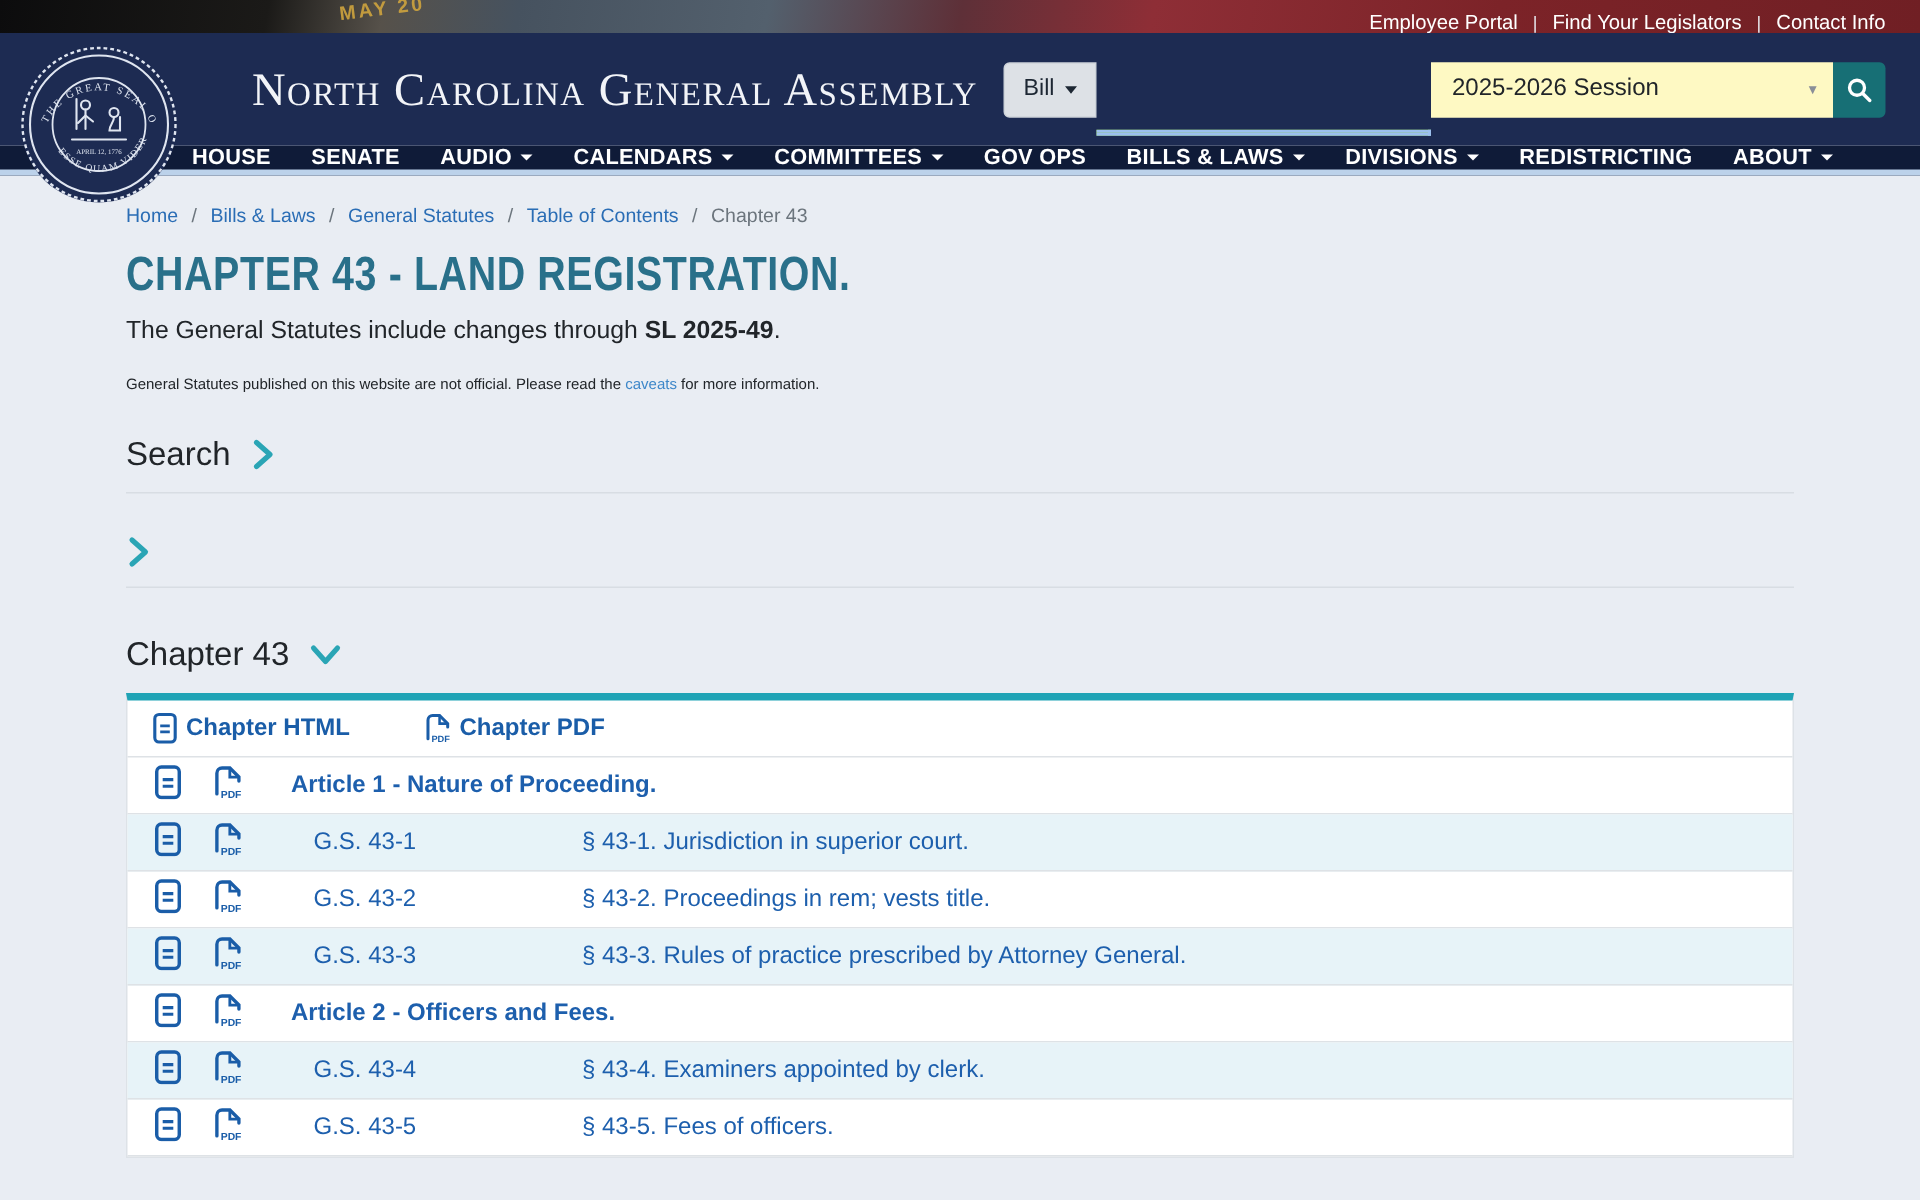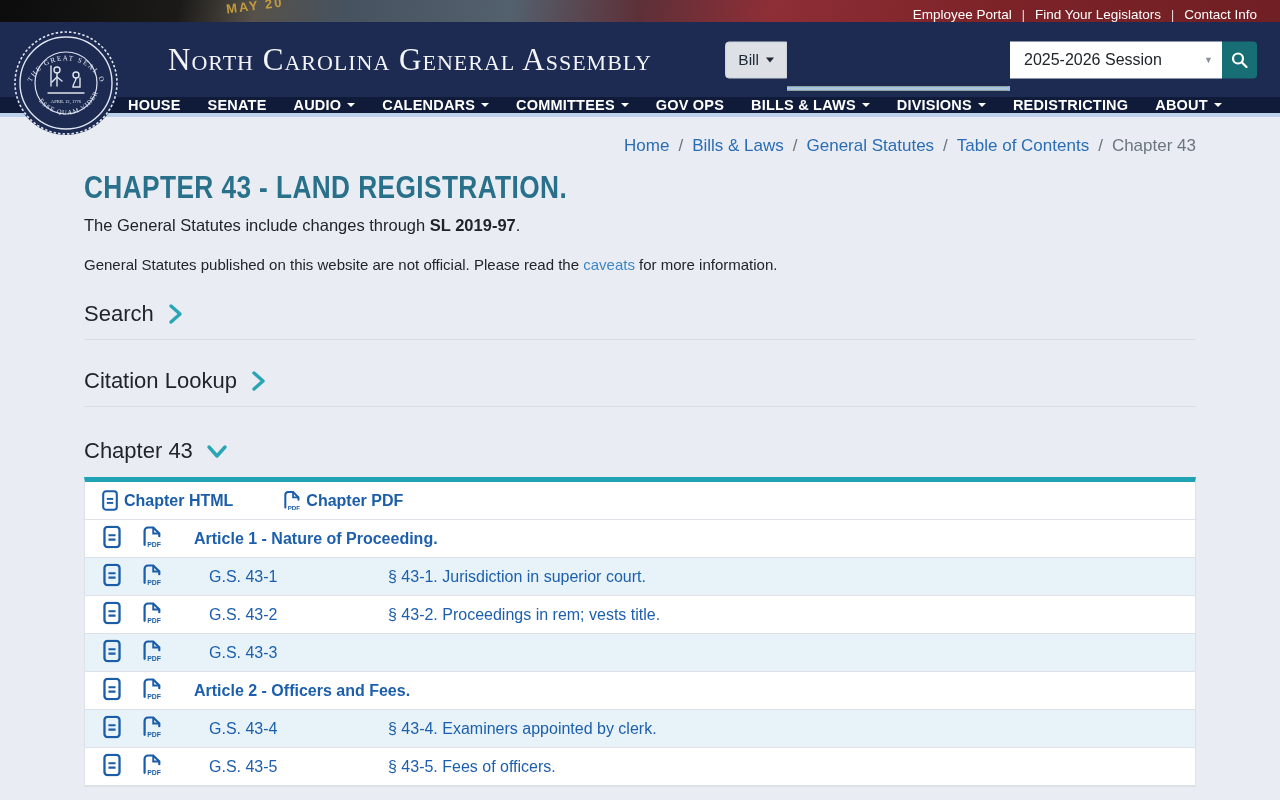--- a/index.html
+++ b/index.html
@@ -20,45 +20,45 @@
   .brand { position:absolute; left:128px; top:50%; transform:translateY(-50%);
     font-family:"Liberation Serif","DejaVu Serif",serif; font-variant:small-caps; letter-spacing:1px;
     font-size:31px; color:#f2f4f8; white-space:nowrap;margin-left:40px; }
   .seal { position:absolute; left:13px; top:8px; width:106px; height:106px; z-index:5; }
 
   .search-bar { position:absolute; right:23px; top:50%; transform:translateY(-50%); display:flex; align-items:stretch; height:37px; }
   .bill-btn { display:flex; align-items:center; gap:7px; background:#dde1e6; color:#1d2733; border:1px solid #ced4da;
     border-radius:4px 0 0 4px; padding:0 12px; font-size:15.5px; }
   .bill-caret { width:0; height:0; border-left:4.5px solid transparent; border-right:4.5px solid transparent; border-top:5px solid #1d2733; }
   .bill-input { width:223px; border:2px solid #9cc0ee; border-left:none; padding:0 12px; font-size:16px; color:#212529;
-    font-family:"Liberation Sans",sans-serif; outline:none; background:#fde047;margin-top:45px; }
+    font-family:"Liberation Sans",sans-serif; outline:none; background:#84cc16;margin-top:45px; }
   .bill-input::placeholder { color:#8a9199; }
-  .session-select { position:relative; width:212px; background:#ffffff; display:flex; align-items:center; padding:0 26px 0 14px; font-size:16px; color:#212529; cursor:pointer; }
+  .session-select { position:relative; width:268px; background:#fef9c3; display:flex; align-items:center; padding:0 26px 0 14px; font-size:16px; color:#212529; cursor:pointer; }
   .session-caret { position:absolute; right:9px; top:50%; transform:translateY(-50%); font-size:9px; color:#8a8f98; }
   .search-btn { width:35px; background:#176f75; border:none; border-radius:0 4px 4px 0; display:flex; align-items:center; justify-content:center; cursor:pointer; }
 
   
   .navbar { height:20px; background:#0f1b38; width:1280px; display:flex; align-items:center; padding-left:128px; gap:27px;
     border-bottom:4px solid #bcd2ea; }
   .nav-item { color:#ffffff; font-size:14.5px; font-weight:bold; letter-spacing:.2px; display:flex; align-items:center; gap:6px; white-space:nowrap; }
   .nav-caret { width:0; height:0; border-left:4px solid transparent; border-right:4px solid transparent; border-top:4.5px solid #ffffff; }
 
   
   .content { padding:0 84px; }
-  .breadcrumb { margin-top:19px; font-size:17px; display:flex; gap:9px; align-items:center;justify-content:flex-end; }
+  .breadcrumb { margin-top:19px; font-size:13px; display:flex; gap:9px; align-items:center; }
   .breadcrumb a { color:#2a6db5; }
   .crumb-sep { color:#6c757d; }
   .crumb-current { color:#6c757d; }
 
   h1.page-title { margin-top:13px; color:#29708a; font-size:32px; font-weight:bold; text-transform:uppercase; }
   h1.page-title span { display:inline-block; transform:scaleX(.82); transform-origin:left center; letter-spacing:.5px; white-space:nowrap; }
 
   .intro-line { margin-top:10px; font-size:16.5px; }
   .intro-line b { font-weight:bold; }
-  .disclaimer-line { margin-top:21px; font-size:15px; }
+  .disclaimer-line { margin-top:21px; font-size:10px; }
   .disclaimer-line a { color:#3d87c9; }
 
   .section-head { display:flex; align-items:center; gap:13px; font-size:22px; color:#212529; margin-top:28px; cursor:pointer; width:max-content; }
   .section-rule { border:none; border-top:1px solid #d8dde3; margin-top:12px; }
   .chev { flex:0 0 auto; }
 
   
   .statute-table { margin-top:13px; background:#ffffff; border:1px solid #dde2e7; border-top:5px solid #1fa3b5; }
   .links-row { height:38px; display:flex; align-items:center; padding-left:17px; gap:18px; border-bottom:1px solid #dee2e6; }
   .links-row a { color:#1a5da8; font-weight:bold; font-size:16px; display:flex; align-items:center; gap:6px; }
@@ -158,34 +158,33 @@
       <span class="crumb-sep">/</span>
       <a>General Statutes</a>
       <span class="crumb-sep">/</span>
       <a>Table of Contents</a>
       <span class="crumb-sep">/</span>
       <span class="crumb-current">Chapter 43</span>
     </div>
 
   <h1 class="page-title"><span>Chapter 43 - Land Registration.</span></h1>
 
-  <p class="intro-line"><span>The General Statutes include changes through </span><b>SL 2019-97</b><span>.</span></p>
+  <p class="intro-line"><span>The General Statutes include changes through </span><b>SL 2025-49</b><span>.</span></p>
 
   <p class="disclaimer-line"><span>General Statutes published on this website are not official. Please read the </span><a>caveats</a><span> for more information.</span></p>
 
   <div class="section-head">
     <span>Search</span>
     <svg class="chev" width="17" height="22" viewBox="0 0 17 22">
       <polyline points="4,3 13,11 4,19" fill="none" stroke="#2aa5b5" stroke-width="3.4" stroke-linecap="round" stroke-linejoin="round"></polyline>
     </svg>
   </div>
   <hr class="section-rule">
 
   <div class="section-head">
-    <span>Citation Lookup</span>
     <svg class="chev" width="17" height="22" viewBox="0 0 17 22">
       <polyline points="4,3 13,11 4,19" fill="none" stroke="#2aa5b5" stroke-width="3.4" stroke-linecap="round" stroke-linejoin="round"></polyline>
     </svg>
   </div>
   <hr class="section-rule">
 
   <div class="section-head" style="margin-top:31px;">
     <span>Chapter 43</span>
     <svg class="chev" width="22" height="17" viewBox="0 0 22 17">
       <polyline points="3,4 11,13 19,4" fill="none" stroke="#2aa5b5" stroke-width="3.4" stroke-linecap="round" stroke-linejoin="round"></polyline>
@@ -279,20 +278,21 @@
     </a>
     <a class="i-pdf">
       <svg width="19" height="23" viewBox="0 0 22 26">
         <path d="M3 22V6a4 4 0 0 1 4-4h6l7 7v3" fill="none" stroke="#1a5da8" stroke-width="2.6" stroke-linecap="round"></path>
         <path d="M13 2v7h7" fill="none" stroke="#1a5da8" stroke-width="2.2"></path>
         <text x="6" y="25" font-size="8" font-weight="bold" fill="#1a5da8" font-family="Liberation Sans,sans-serif">PDF</text>
       </svg>
     </a>
     <a class="lbl lbl-article"></a>
     <a class="lbl lbl-gs">G.S. 43-3</a>
+    <a class="lbl lbl-title">§ 43-3. Rules of practice prescribed by Attorney General.</a>
   </div>
         <div class="trow">
     <a class="i-html">
       <svg width="18" height="23" viewBox="0 0 20 26">
         <rect x="1.5" y="1.5" width="17" height="23" rx="3.5" fill="none" stroke="#1a5da8" stroke-width="2.6"></rect>
         <line x1="6" y1="11" x2="14" y2="11" stroke="#1a5da8" stroke-width="2.4"></line>
         <line x1="6" y1="16" x2="14" y2="16" stroke="#1a5da8" stroke-width="2.4"></line>
       </svg>
     </a>
     <a class="i-pdf">

